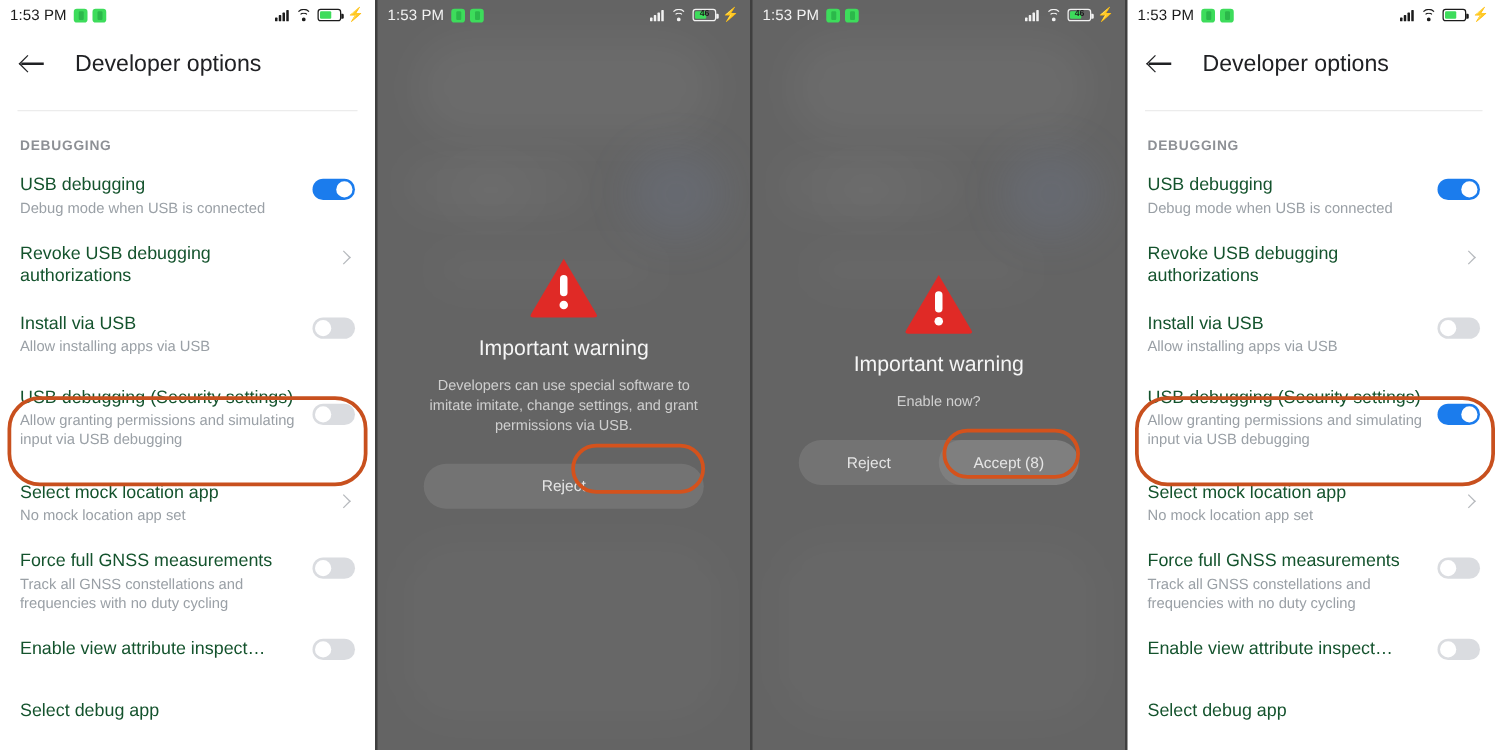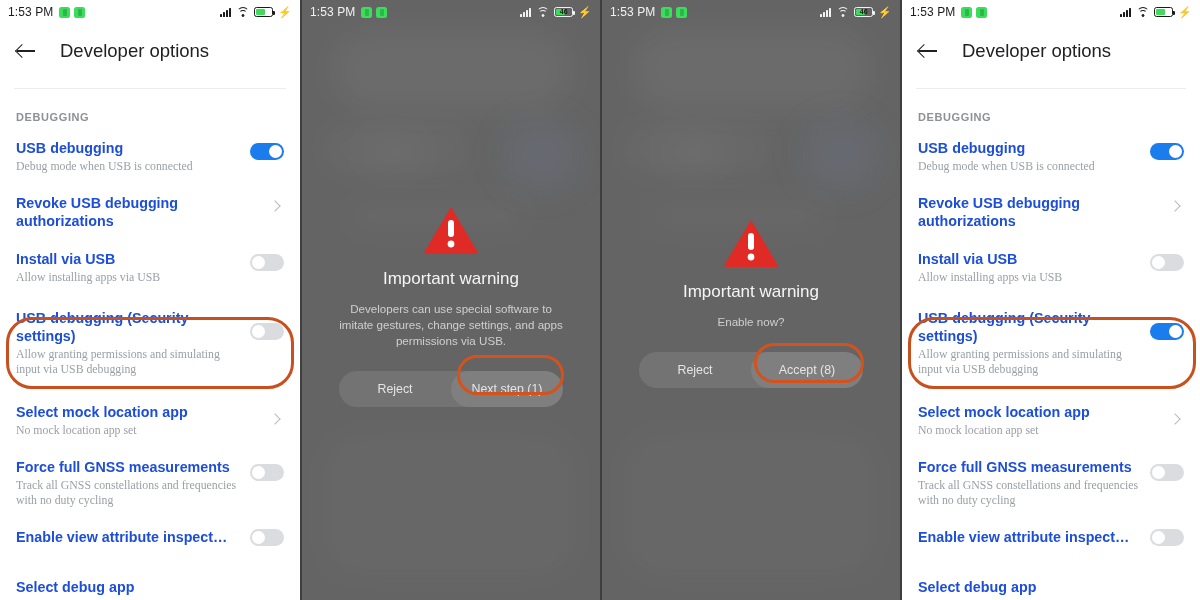--- a/index.html
+++ b/index.html
@@ -89,24 +89,24 @@
   .section-label {
     font-size: 11px; font-weight: 700; color: #8d9095;
     letter-spacing: .6px; padding: 22px 16px 4px 16px;
   }
   .row {
     display: flex; align-items: flex-start; padding: 12px 16px 8px 16px;
     min-height: 46px; position: relative;
   }
   .row-texts { flex: 1 1 auto; padding-right: 10px; min-width: 0; }
   .row-title {
-    font-size: 14.3px; color: #1d4ed8; line-height: 18px; font-weight: 700;
+    font-size: 14.3px; color: #14532d; line-height: 18px; font-weight: 400;
   }
   .row-sub {
-    font-size: 11.8px; color: #9aa0a6; line-height: 15px; margin-top: 2px; font-family: Liberation Serif, serif;
+    font-size: 11.8px; color: #9aa0a6; line-height: 15px; margin-top: 2px;
   }
   .row-ctl { flex: none; display: flex; align-items: center; padding-top: 4px; }
 
   .toggle {
     width: 34px; height: 17px; border-radius: 9px; position: relative;
     background: #dadce0; flex: none;
   }
   .toggle .knob {
     position: absolute; top: 2px; left: 2px; width: 13px; height: 13px;
     border-radius: 50%; background: #ffffff;
@@ -324,24 +324,23 @@
       </span>
     </div>
 
     <div class="dialog" style="top:205px;">
       <svg class="warn-tri" viewBox="0 0 56 50">
         <path d="M28 2 L54 46 Q56 49 52 49 L4 49 Q0 49 2 46 Z" fill="#e02a26"></path>
         <rect x="25" y="15" width="6" height="17" rx="3" fill="#ffffff"></rect>
         <circle cx="28" cy="39" r="3.4" fill="#ffffff"></circle>
       </svg>
       <div class="dlg-title">Important warning</div>
-      <div class="dlg-body">Developers can use special software to imitate gestures, change settings, and apps permissions via USB.</div>
+      <div class="dlg-body">Developers can use special software to imitate imitate, change settings, and grant permissions via USB.</div>
       <div class="btn-bar">
         <div class="btn">Reject</div>
-        <div class="btn primary">Next step (1)</div>
       </div>
     </div>
 
     <div class="hl-btn" style="left:155px; top:355px; width:107px; height:40px;"></div>
   </div>
 
   <div class="panel dim">
     <div class="backdrop">
       <div class="blob b1"></div>
         <div class="blob b2"></div>

